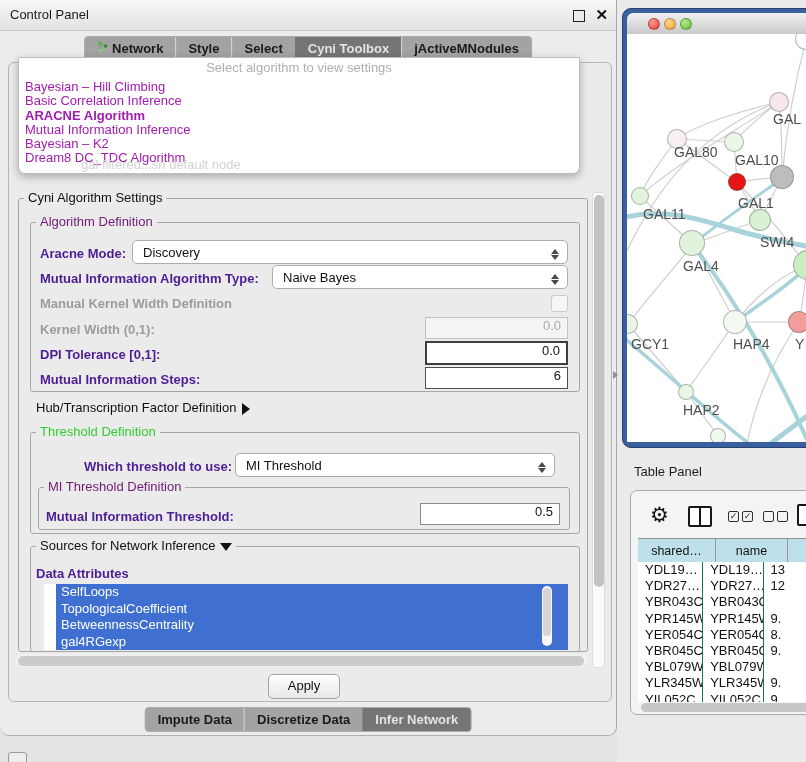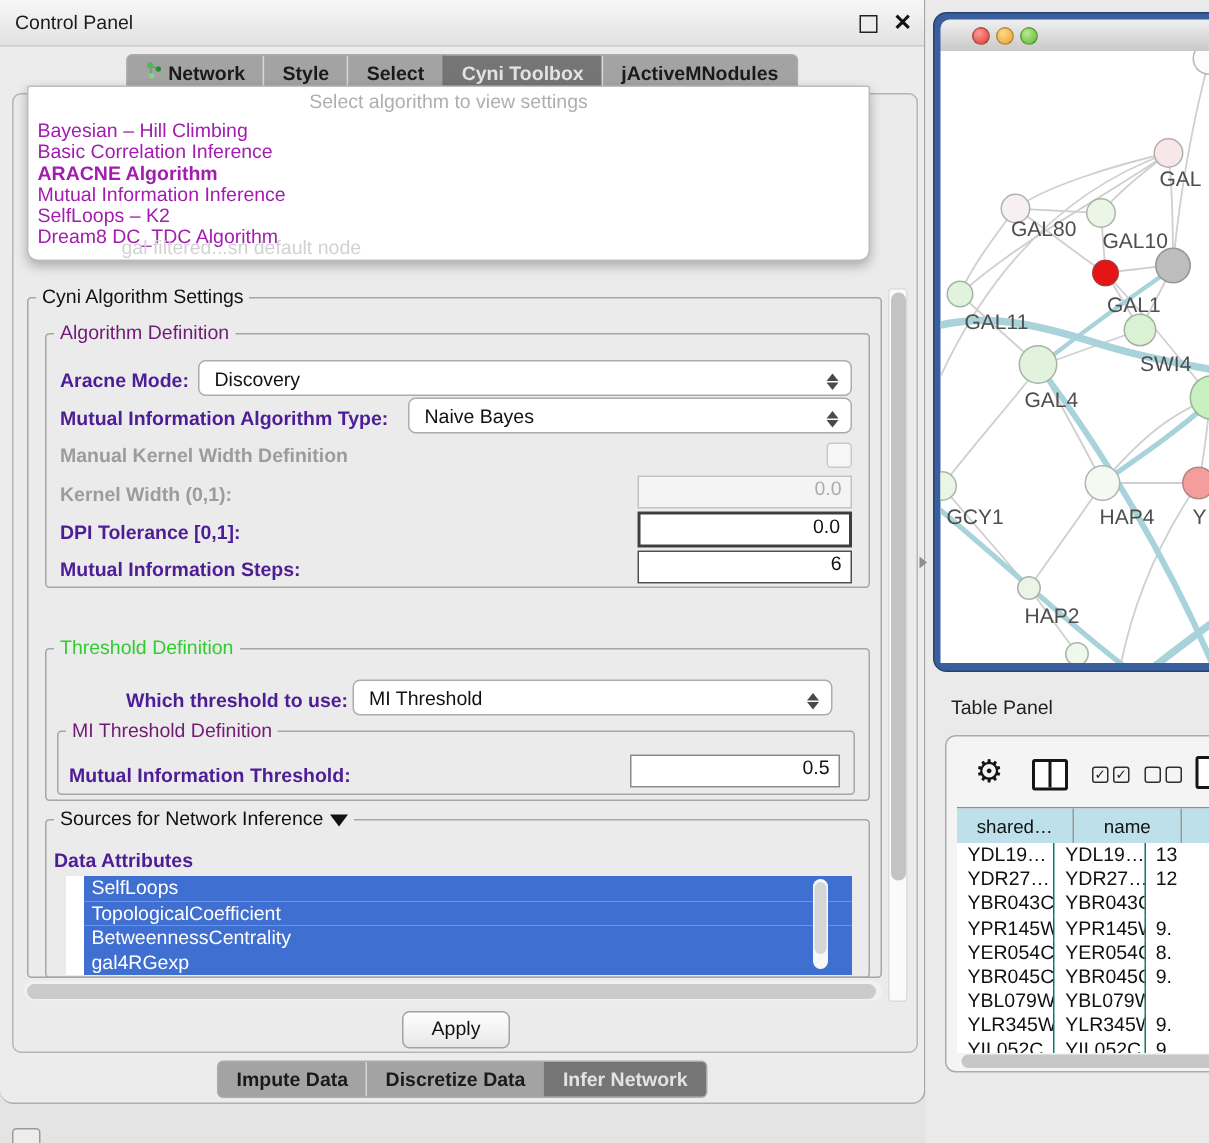--- a/index.html
+++ b/index.html
@@ -180,20 +180,23 @@
   <span class="lbl" style="left:40px;top:347px;">DPI Tolerance [0,1]:</span>
   <div class="field strong" style="left:425px;top:341px;width:143px;height:24px;">
     <span>0.0</span>
   </div>
 
   <span class="lbl" style="left:40px;top:372px;">Mutual Information Steps:</span>
   <div class="field med" style="left:425px;top:367px;width:143px;">
     <span>6</span>
   </div>
 
+  <span class="abs" style="left:36px;top:400px;font-weight:bold;">
+    <span style="font-weight:normal;color:#111;">Hub/Transcription Factor Definition</span><span class="tri-right"></span>
+  </span>
 
   <div class="grp" style="left:30px;top:432px;width:548px;height:100px;"></div>
   <span class="grp-title t-green" style="left:36px;top:425px;">Threshold Definition</span>
 
   <span class="lbl" style="left:84px;top:459px;">Which threshold to use:</span>
   <div class="combo" style="left:235px;top:453px;width:320px;">
     <span>MI Threshold</span>
     <span class="stepper">
         <span class="st-up" style="display:block"></span>
         <span class="st-dn" style="display:block"></span>
@@ -241,21 +244,21 @@
       </div>
     </div>
 
   <div class="dd">
     <div class="dd-ph">Select algorithm to view settings</div>
     <div>
         <div class="dd-item">Bayesian – Hill Climbing</div>
         <div class="dd-item">Basic Correlation Inference</div>
         <div class="dd-item bold">ARACNE Algorithm</div>
         <div class="dd-item">Mutual Information Inference</div>
-        <div class="dd-item">SelfLoops – K2</div>
+        <div class="dd-item">Bayesian – K2</div>
         <div class="dd-item">Dream8 DC_TDC Algorithm</div>
       </div>
     <div class="dd-ghost">gal filtered...sn default node</div>
   </div>
 </div>
 
 <div class="split-arrow"></div>
 <div class="mini-ic"></div>
 
 <div class="net-window"></div>

